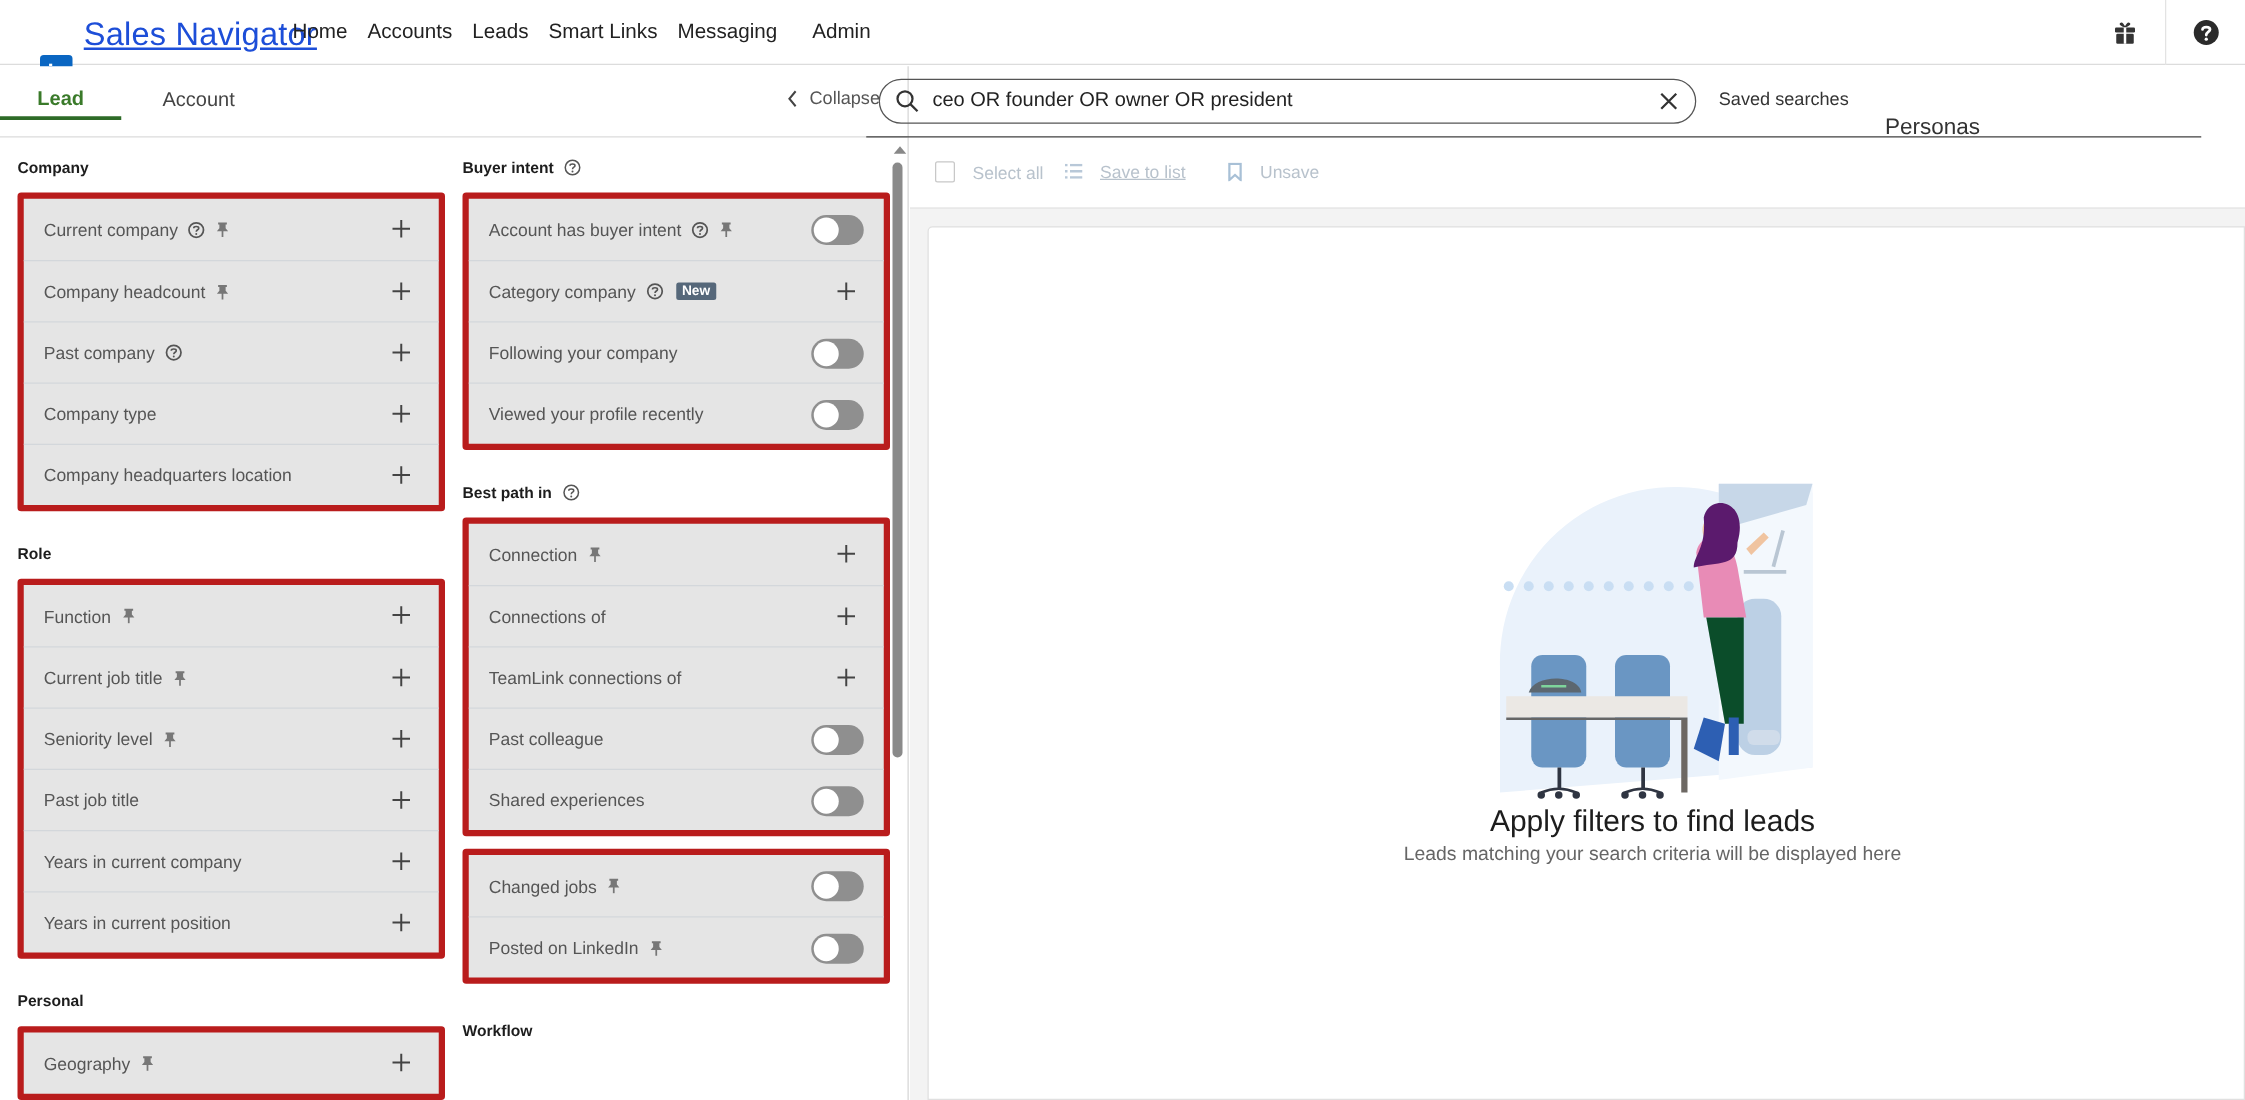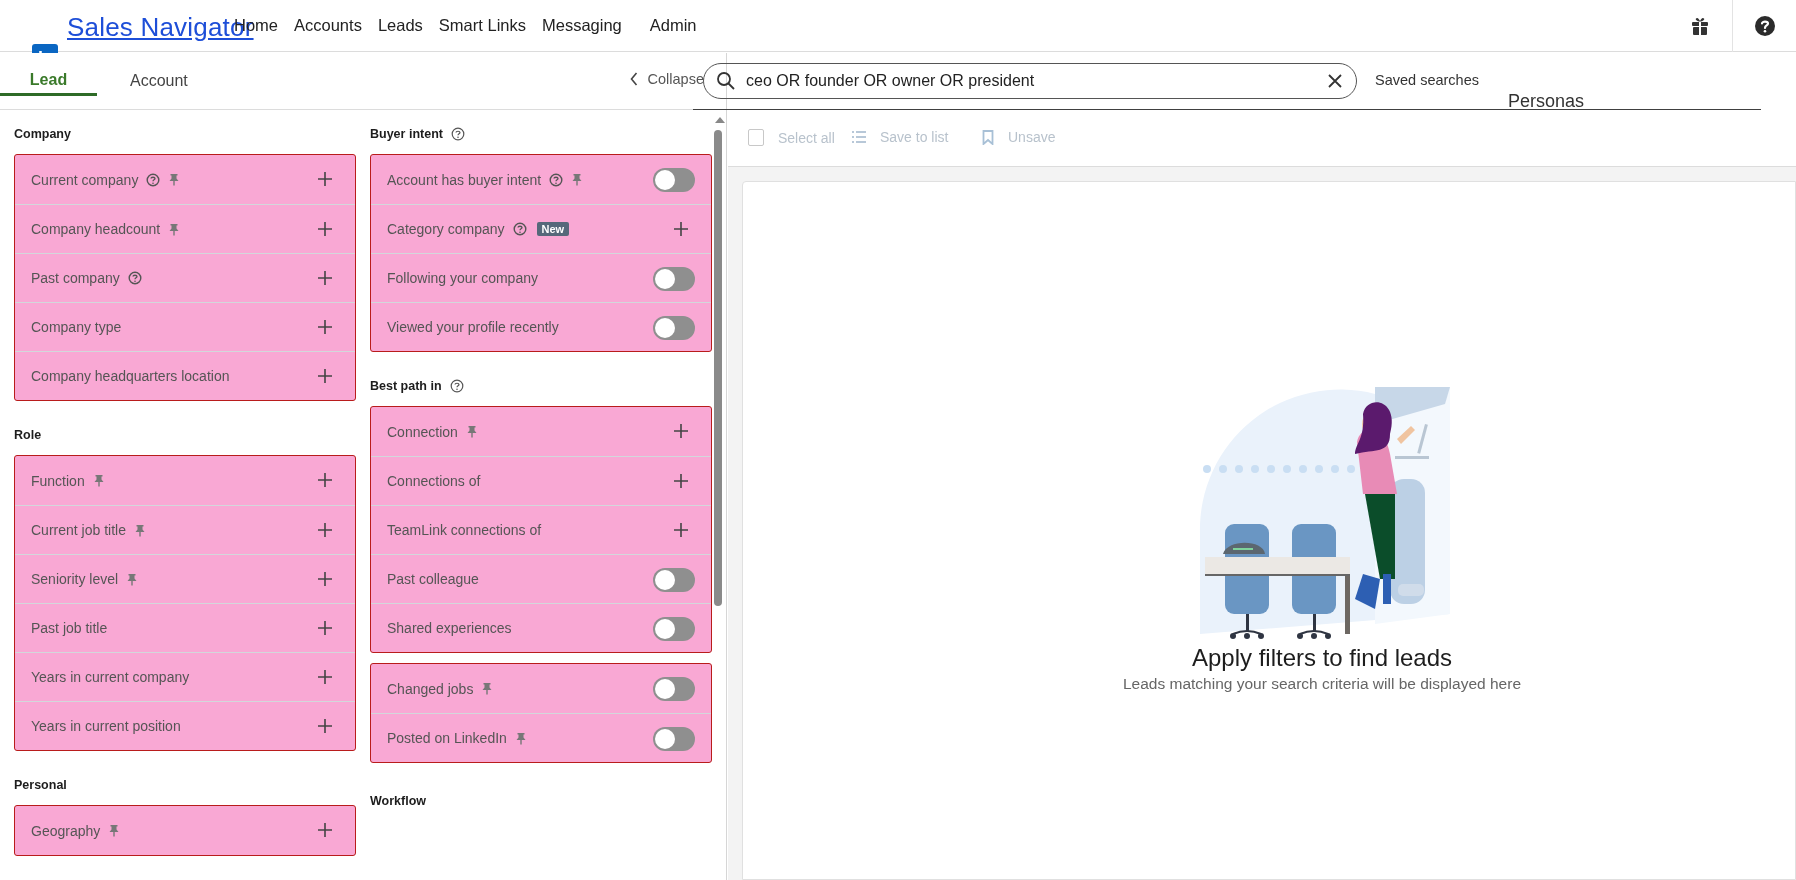--- a/index.html
+++ b/index.html
@@ -23,21 +23,21 @@
   .tab { position: absolute; top: 0; height: 43px; line-height: 56px; font-size: 16px; cursor: pointer; }
   .tab.lead { left: 0; width: 97px; text-align: center; color: #3a7a2a; font-weight: bold; border-bottom: 3px solid #2e6b27; line-height: 54px; }
   .tab.account { left: 130px; color: #444; }
   .collapse { position: absolute; right: 22px; top: 18px; font-size: 14.5px; color: #555; cursor: pointer; display: flex; align-items: center; gap: 10px; }
 
   .filters-scroll { position: absolute; left: 0; top: 58px; width: 726px; height: 791px; overflow: hidden; }
   .col { position: absolute; top: 0; width: 342px; }
   .col.c1 { left: 14px; }
   .col.c2 { left: 370px; }
   .section-title { font-size: 12.5px; font-weight: bold; color: #1d1d1d; height: 20px; display: flex; align-items: center; gap: 8px; }
-  .group { border: 1px solid #b91c1c; border-radius: 3px; background: #f9a8d4; margin-top: 10px; }
+  .group { border: 5px solid #b91c1c; border-radius: 3px; background: #e5e5e5; margin-top: 10px; }
   .row { height: 49px; border-top: 1px solid #d3d7db; display: flex; align-items: center; padding: 0 16px; position: relative; cursor: pointer; }
   .row:first-child { border-top: none; }
   .row-label { font-size: 14px; color: #555; }
   .mini { display: inline-flex; margin-left: 8px; align-items: center; }
   .plus { position: absolute; right: 20px; top: 14px; width: 20px; height: 20px; }
   .toggle { position: absolute; right: 16px; top: 13px; width: 42px; height: 24px; border-radius: 12px; background: #8f8f8f; cursor: pointer; }
   .toggle::after { content: ""; position: absolute; left: 2px; top: 2px; width: 20px; height: 20px; border-radius: 50%; background: #fff; }
   .badge-new { margin-left: 10px; background: #56687a; color: #fff; font-size: 11px; font-weight: bold; padding: 1px 5px; border-radius: 2px; }
 
   .scrollbar { position: absolute; left: 712px; top: 58px; width: 14px; height: 791px; }
@@ -400,21 +400,21 @@
   </div>
   <div class="tb-item" style="left:124px;">
     <svg width="14" height="12" viewBox="0 0 14 12">
         <rect x="0" y="0" width="2" height="2" fill="#b8c8d8"></rect>
         <rect x="4" y="0" width="10" height="2" fill="#b8c8d8"></rect>
         <rect x="0" y="5" width="2" height="2" fill="#b8c8d8"></rect>
         <rect x="4" y="5" width="10" height="2" fill="#b8c8d8"></rect>
         <rect x="0" y="10" width="2" height="2" fill="#b8c8d8"></rect>
         <rect x="4" y="10" width="10" height="2" fill="#b8c8d8"></rect>
       </svg>
-    <span style="margin-left:6px;">Save to list</span>
+    <span style="margin-left:6px;text-decoration:underline;">Save to list</span>
   </div>
   <div class="tb-item" style="left:254px;">
     <svg width="12" height="15" viewBox="0 0 12 15">
         <path d="M1.5 1 H10.5 V14 L6 10 L1.5 14 Z" stroke="#a8c0d6" stroke-width="1.8" fill="none"></path>
       </svg>
     <span style="margin-left:6px;">Unsave</span>
   </div>
 </div>
 
 <div class="results-bg"></div>

